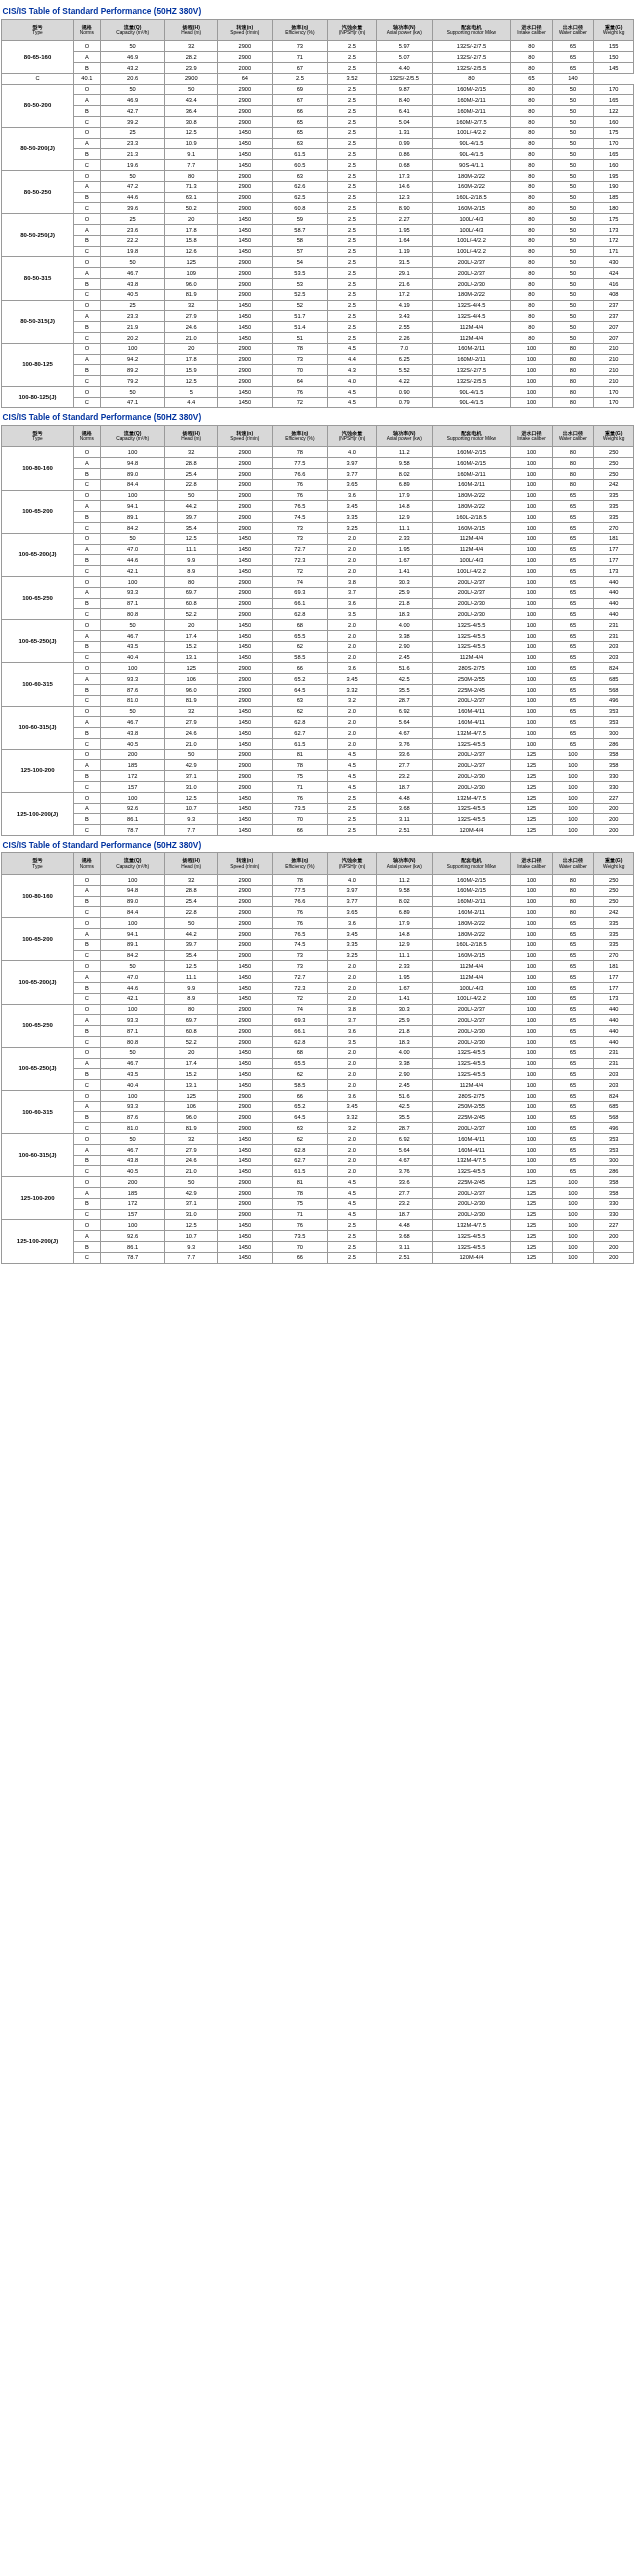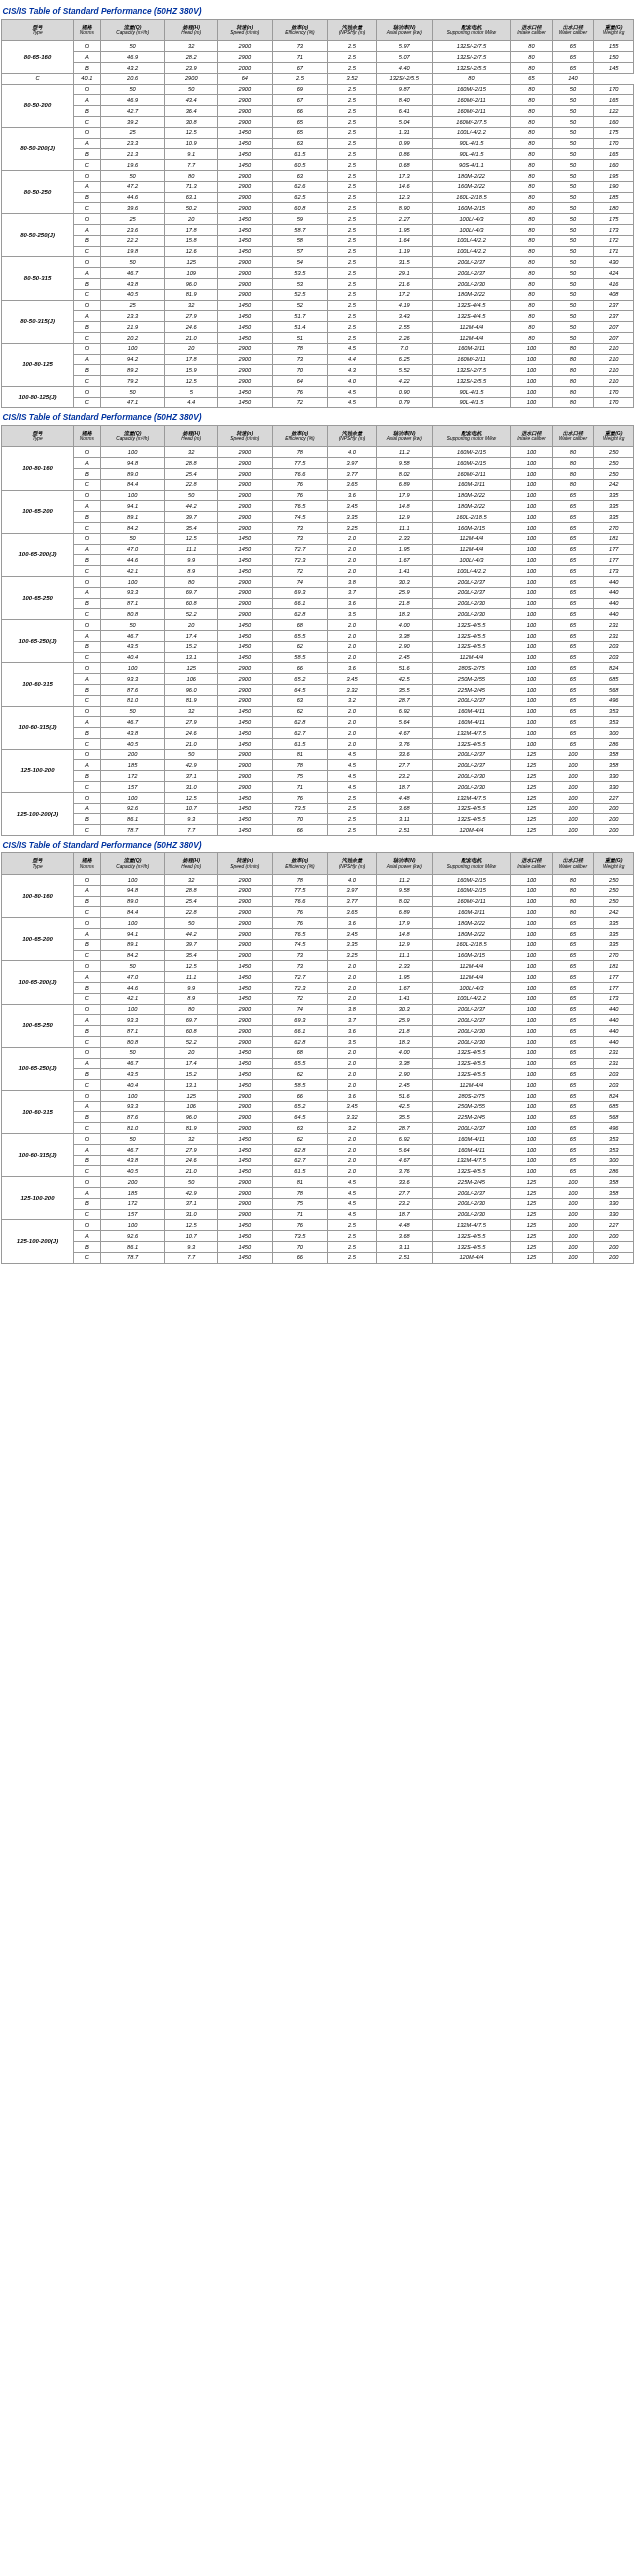--- a/index.html
+++ b/index.html
@@ -3,21 +3,21 @@
 <meta charset="utf-8">
 <style>
   * { box-sizing: border-box; }
   body {
     margin: 0;
     padding: 0;
     background: #ffffff;
     font-family: "Liberation Sans", sans-serif;
     width: 636px;
   }
-  .page { width: 504px; padding: 2.5px 1.3px 6.4px 1.3px; font-style: italic; }
+  .page { width: 504px; padding: 2.5px 1.3px 6.4px 1.3px; }
   .table-title {
     color: #0033a0;
     font-weight: bold;
     font-size: 8.3px;
     padding: 3.8px 1.3px 2.5px 1.3px;
   }
   table.spec {
     border-collapse: collapse;
     width: 633px;
     table-layout: fixed;

